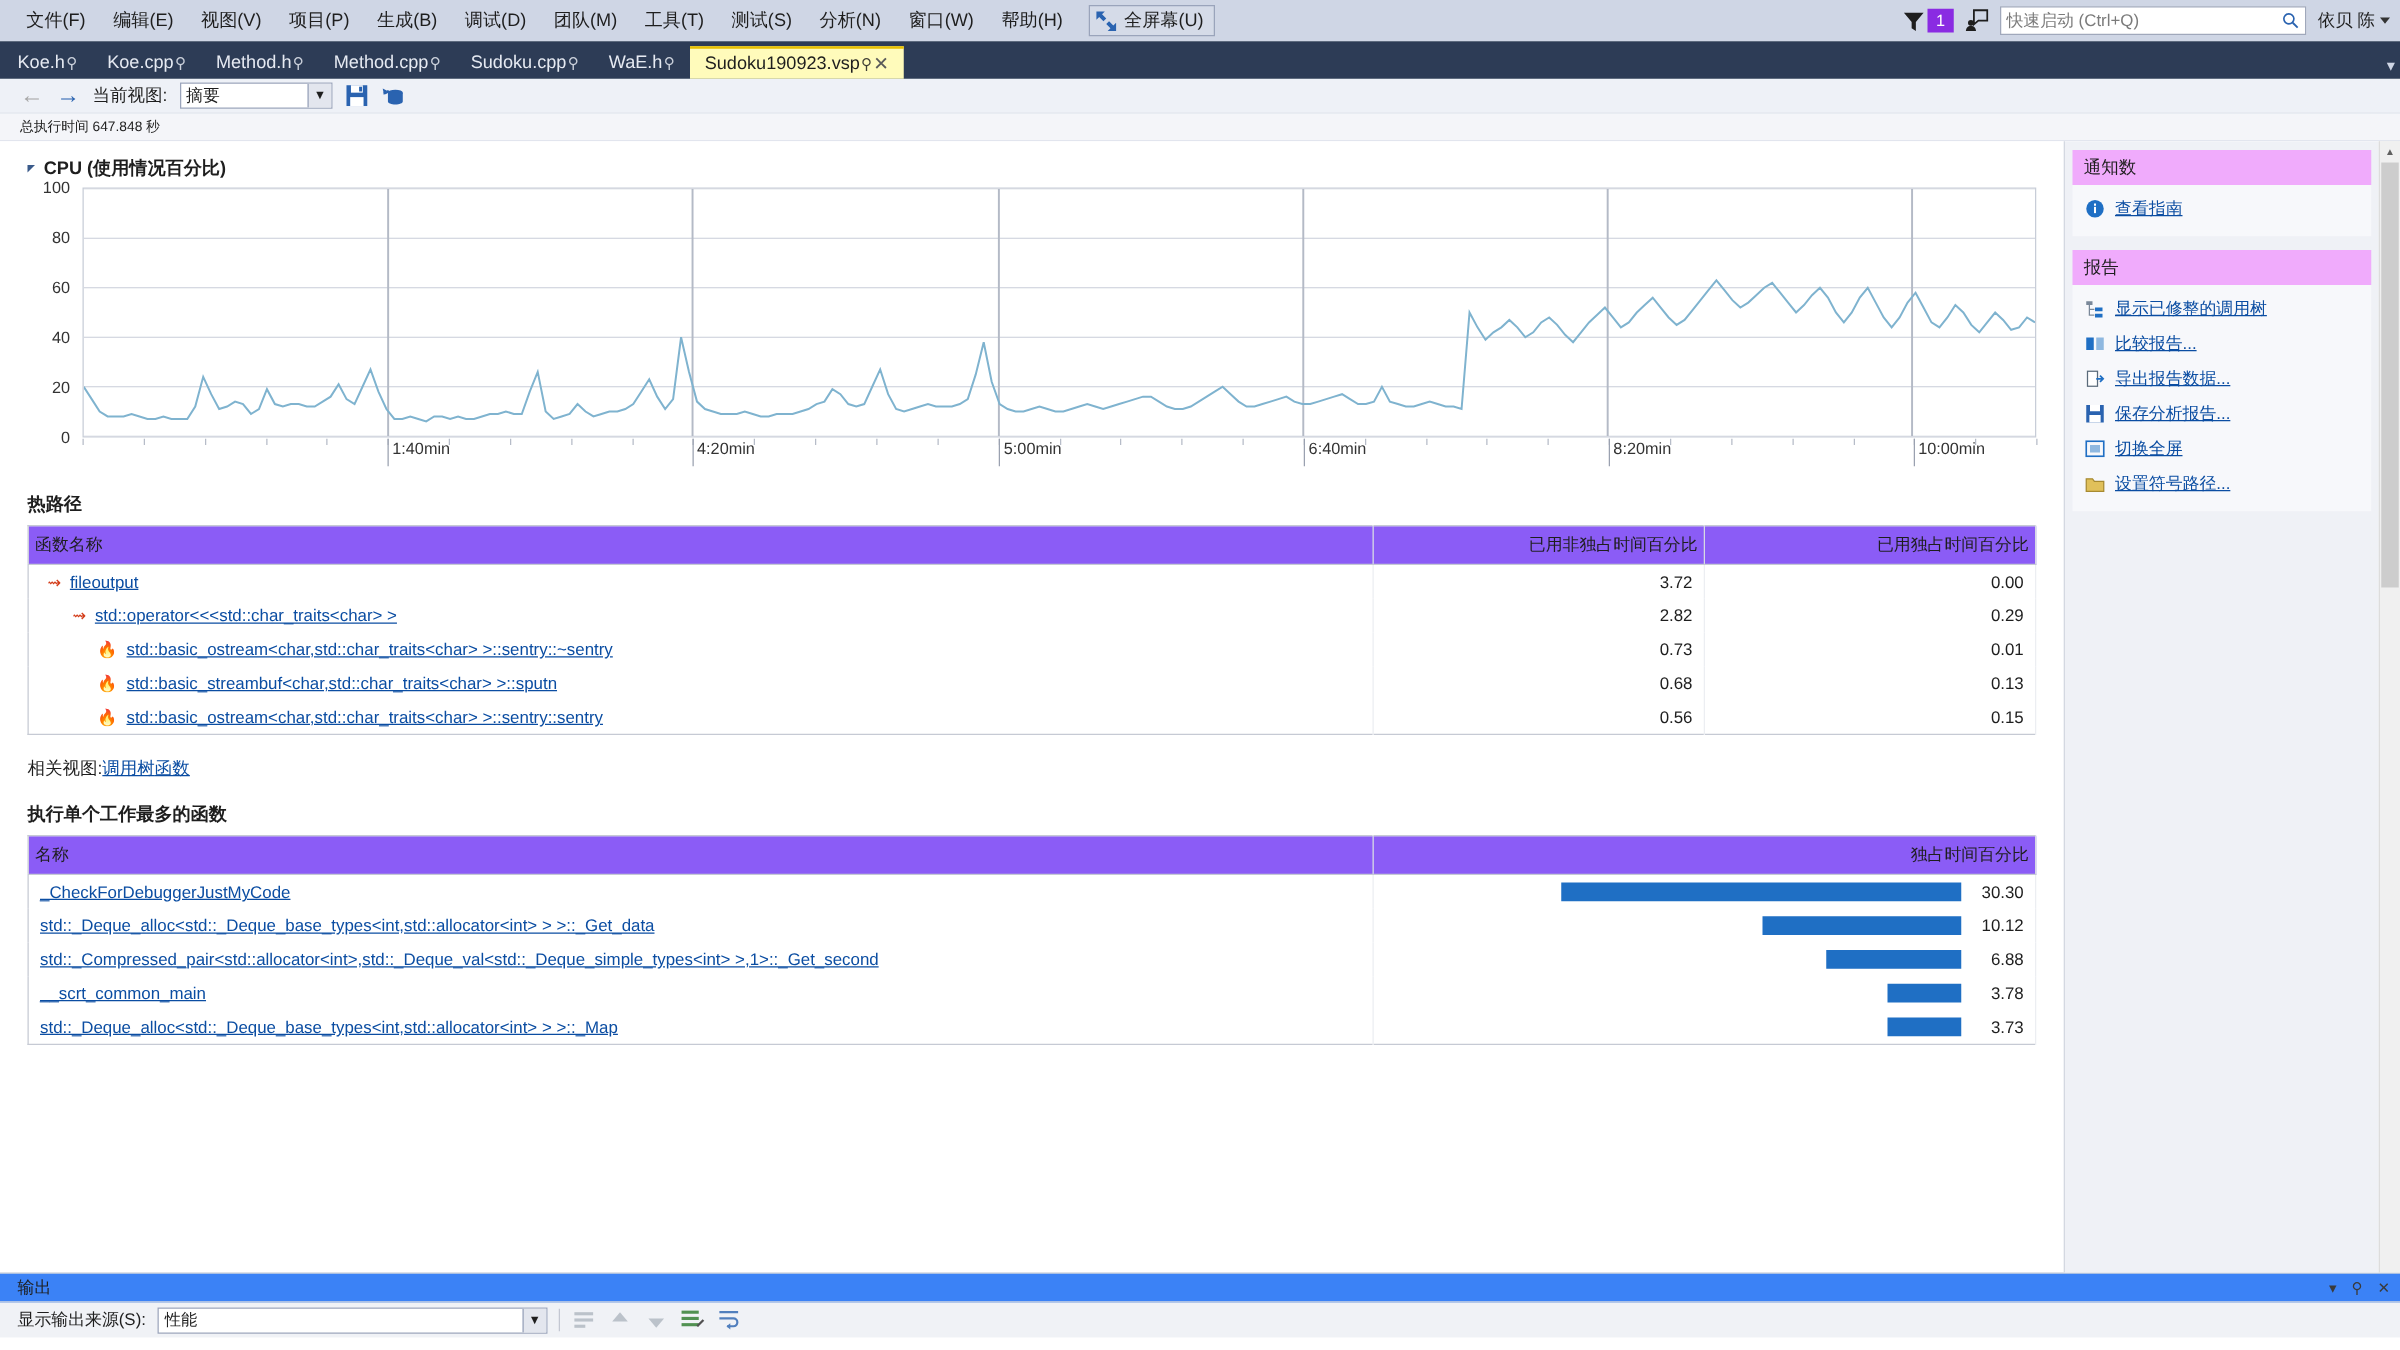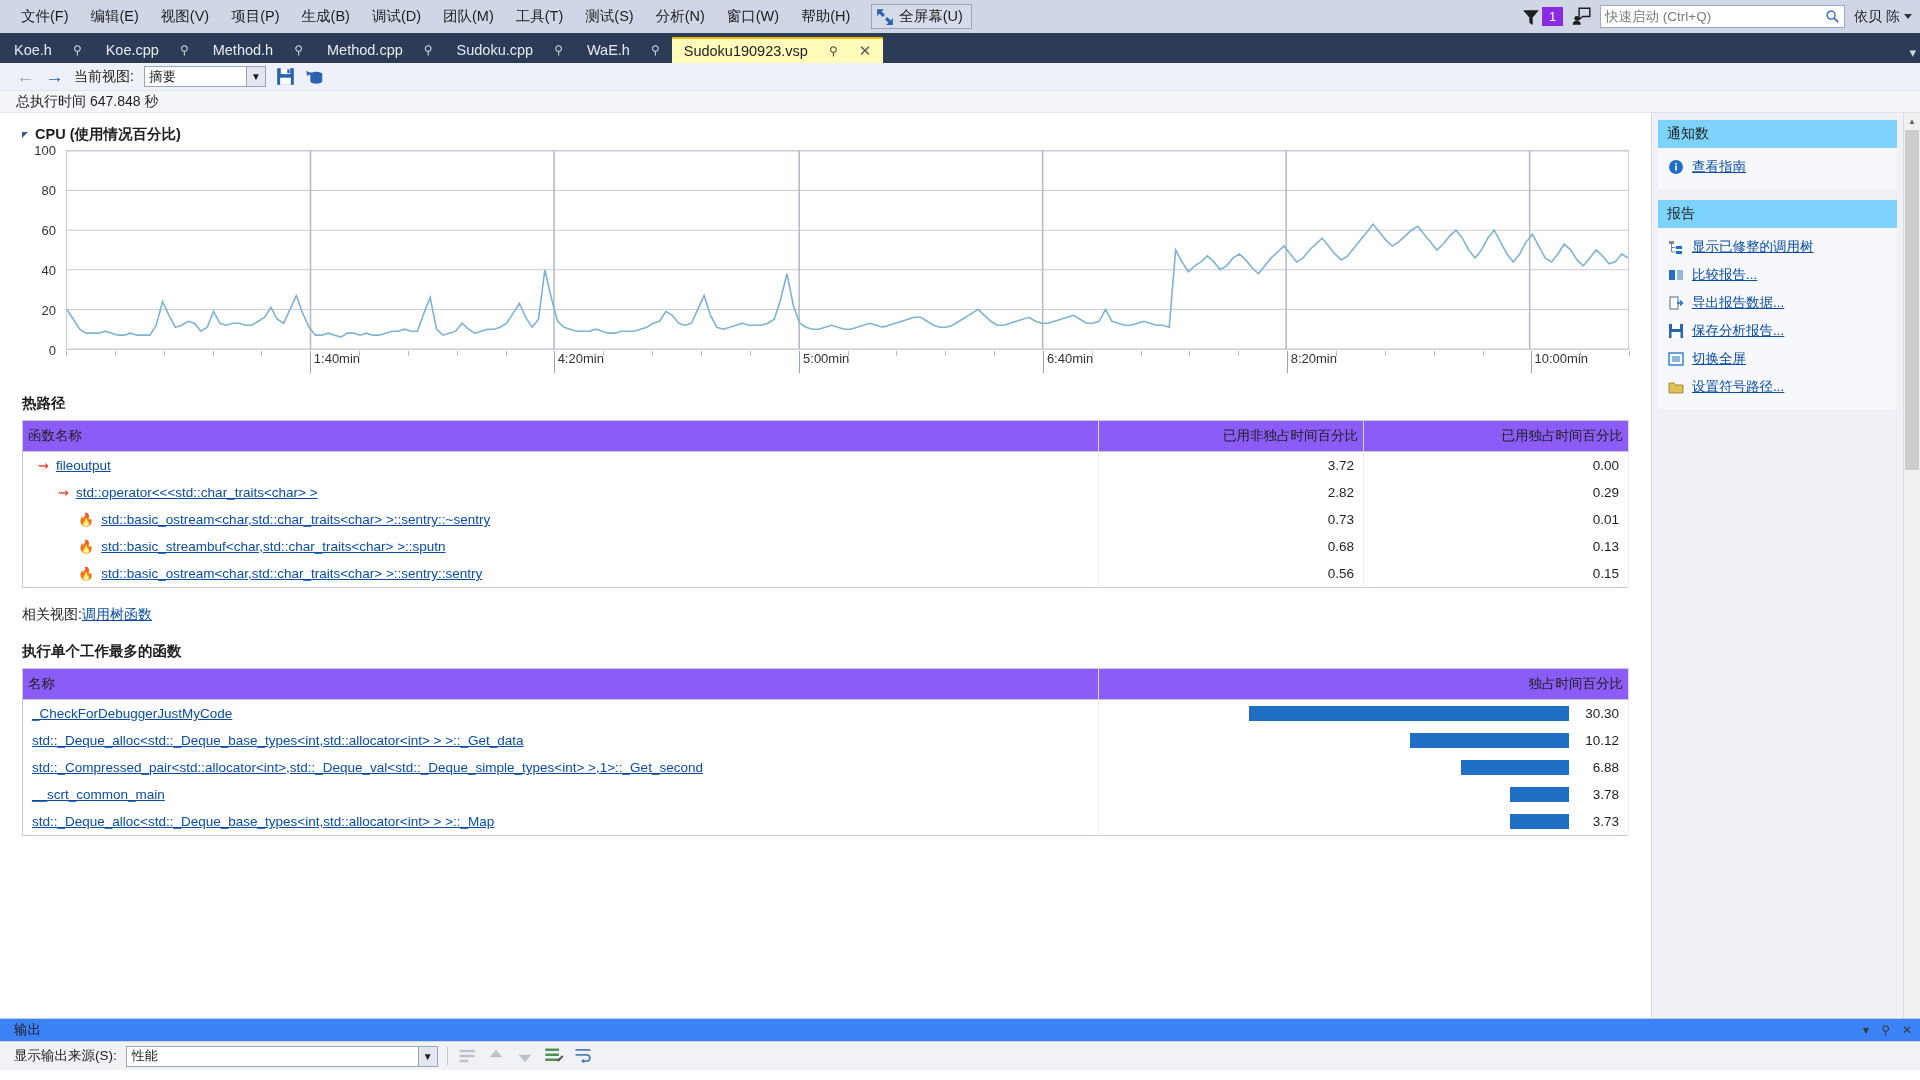--- a/index.html
+++ b/index.html
@@ -87,21 +87,21 @@
     background: #2d3c56;
     display: flex;
     align-items: flex-end;
     padding-left: 2px;
     position: relative;
   }
   .tab {
     height: 26px;
     display: flex;
     align-items: center;
-    gap: 21px;
+    gap: 1px;
     padding: 0 12px;
     color: #e6eaf2;
     font-size: 14.5px;
     white-space: nowrap;
   }
   .tab.active {
     background: #fffbbb;
     color: #1e1e1e;
     border-top: 2px solid #e8c000;
   }
@@ -149,21 +149,21 @@
   }
   .tb-icon { width: 19px; height: 19px; }
 
   
   .exectime {
     height: 22px;
     background: #f4f5f9;
     display: flex;
     align-items: center;
     padding-left: 16px;
-    font-size: 14px;
+    font-size: 11px;
     border-bottom: 1px solid #e2e5ee;
   }
 
   
   .main {
     display: flex;
     height: calc(1080px - 33px - 30px - 28px - 22px - 62px);
     background: #fff;
   }
   .content {
@@ -315,21 +315,21 @@
   .bar-val { width: 42px; text-align: right; color: #1e1e1e; }
 
   
   .rightpanel {
     width: 252px;
     background: #eff1f6;
     border-left: 1px solid #d4d8e1;
     padding: 7px 6px 0 6px;
   }
   .rp-header {
-    background: #7dd3fc;
+    background: #f0abfc;
     font-size: 14px;
     font-weight: normal;
     padding: 5px 9px;
     color: #1e1e1e;
   }
   .rp-body { background: #f7f8fb; padding: 5px 0 8px 0; margin-bottom: 11px; }
   .rp-item {
     display: flex;
     align-items: center;
     gap: 8px;

